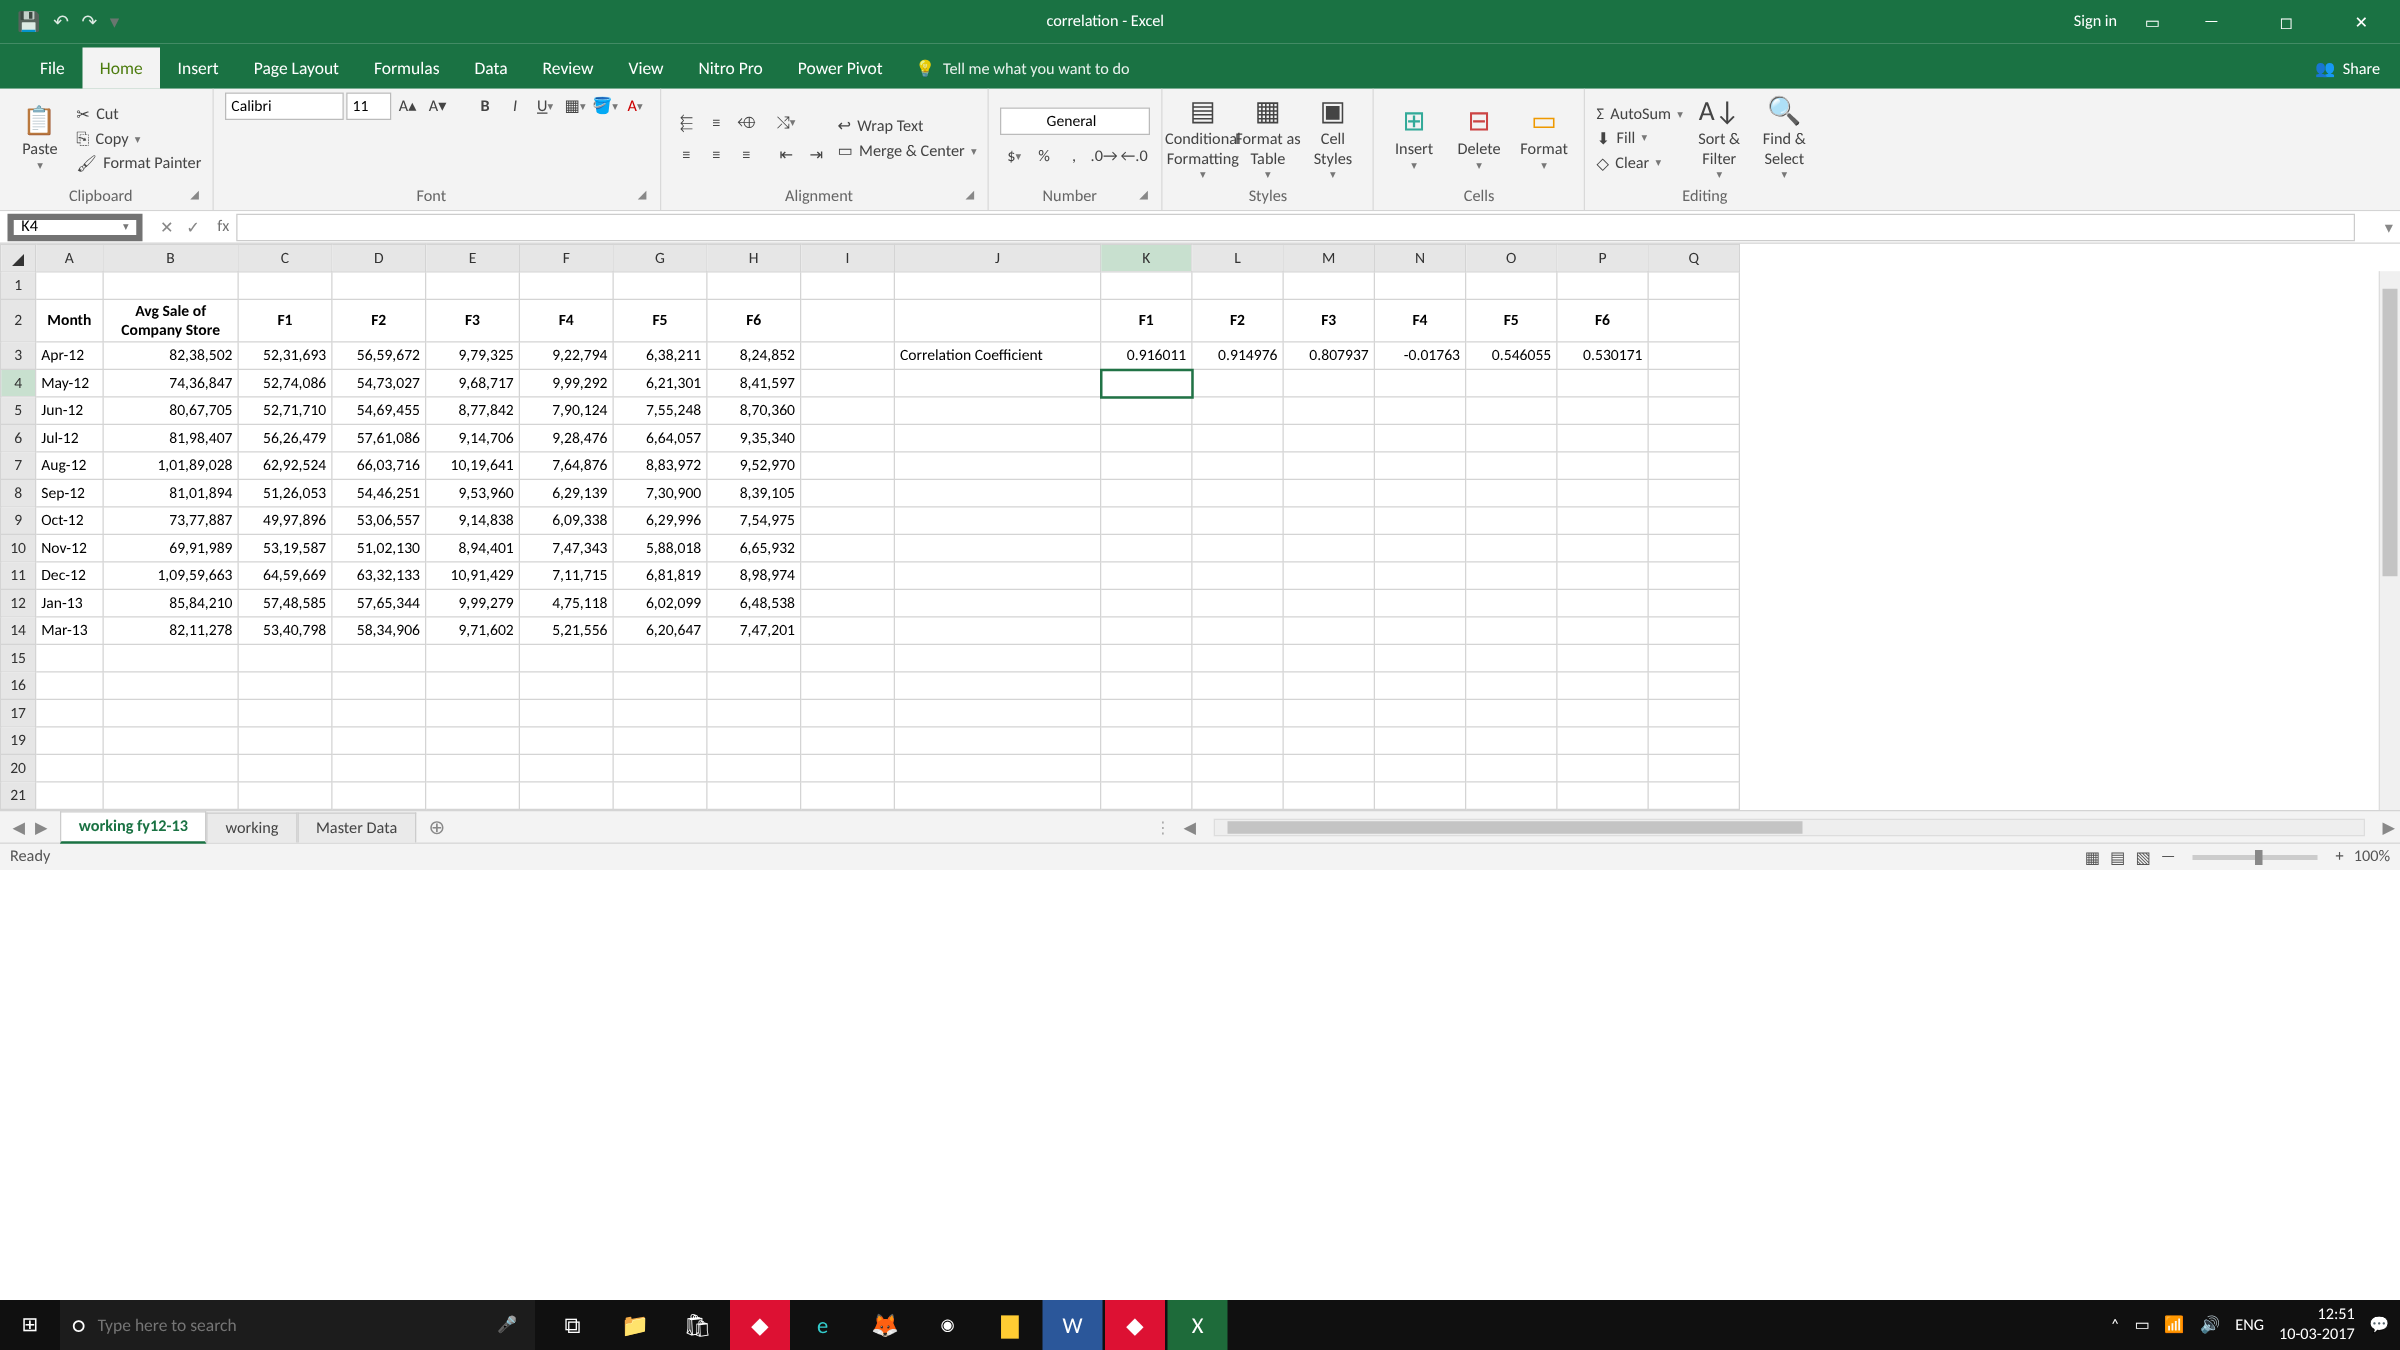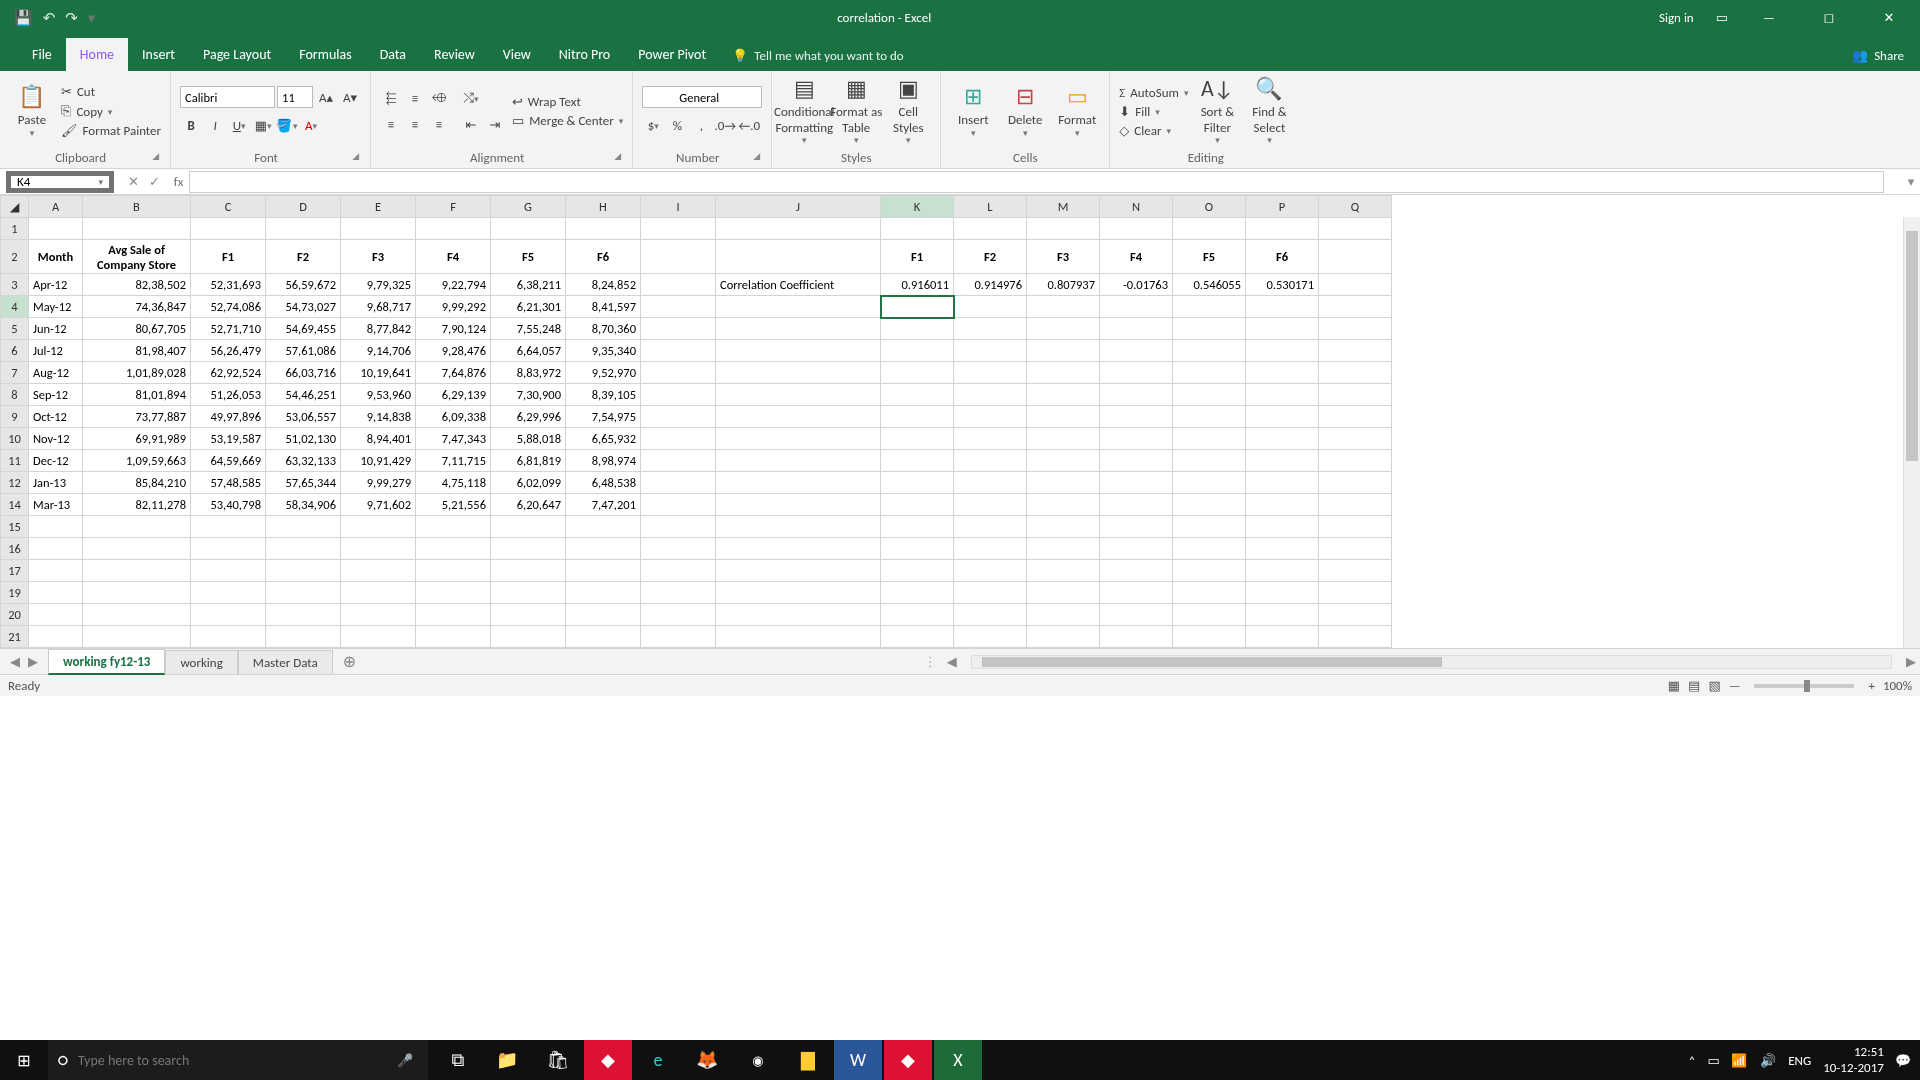--- a/index.html
+++ b/index.html
@@ -10,21 +10,21 @@
 .titlebar .qat { display:flex; align-items:center; gap:10px; padding:0 14px; }
 .titlebar .qat span { font-size:15px; opacity:.85; }
 .titlebar .title { flex:1; text-align:center; font-size:13px; }
 .titlebar .right { display:flex; align-items:center; gap:22px; padding-right:12px; }
 .titlebar .right span { font-size:13px; }
 .titlebar .win-btn { width:38px; text-align:center; font-size:13px; }
 
 
 .ribbontabs { height:36px; background:#1a7243; display:flex; align-items:flex-end; padding-left:18px; gap:0; }
 .ribbontabs .tab { padding:8px 14px; color:#fff; font-size:14px; cursor:pointer; }
-.ribbontabs .tab.active { background:#f3f3f3; color:#8b5cf6; }
+.ribbontabs .tab.active { background:#f3f3f3; color:#4d7c0f; }
 .ribbontabs .tellme { display:flex; align-items:center; gap:6px; color:#fff; padding:8px 12px; opacity:.9; }
 .ribbontabs .share { margin-left:auto; padding:8px 16px; color:#fff; display:flex; gap:6px; align-items:center; }
 
 
 .ribbon { height:98px; background:#f3f3f3; border-bottom:1px solid #d4d4d4; display:flex; }
 .rg { border-right:1px solid #d9d9d9; padding:3px 9px 2px; display:flex; flex-direction:column; position:relative; }
 .rg-body { flex:1; display:flex; gap:6px; }
 .rg-label { text-align:center; font-size:11.5px; color:#666; padding:2px 0 1px; }
 .rg-label .dlg { float:right; font-size:9px; color:#888; margin-right:2px; }
 .bigbtn { display:flex; flex-direction:column; align-items:center; justify-content:center; width:46px; font-size:12px; color:#444; line-height:1.2; }
@@ -145,21 +145,21 @@
         <div class="row">
             <span>🖌</span>
             <span>Format Painter</span>
           </div>
       </div>
     </div>
     <div class="rg-label"><span>Clipboard</span><span class="dlg">◢</span></div>
   </div>
 
   <div class="rg">
-    <div class="rg-body" style="flex-direction:column;gap:6px;justify-content:center">
+    <div class="rg-body" style="gap:16px;justify-content:center">
       <div class="btnrow">
         <input class="combo" style="width: 95px;" value="Calibri">
         <input class="combo" style="width: 36px;" value="11">
         <span class="icobtn">A▴</span>
         <span class="icobtn">A▾</span>
       </div>
       <div class="btnrow">
         <span class="icobtn">
             <b>B</b>
           </span>
@@ -775,17 +775,17 @@
     <div class="tb excel">X</div>
   </div>
   <div class="tray">
     <span>˄</span>
     <span>▭</span>
     <span>📶</span>
     <span>🔊</span>
     <span>ENG</span>
     <div class="clock">
       <div>12:51</div>
-      <div>10-12-2017</div>
+      <div>10-03-2017</div>
     </div>
     <span>💬</span>
   </div>
 </div>
 
 </body></html>

